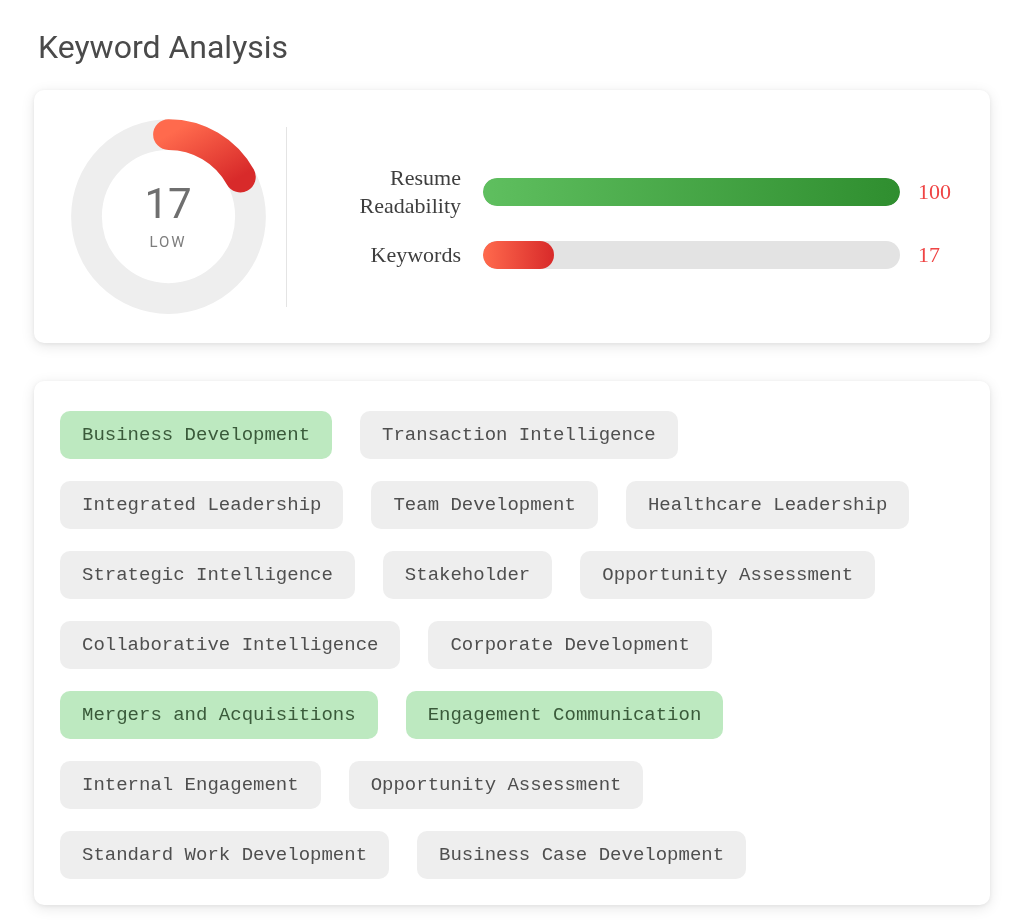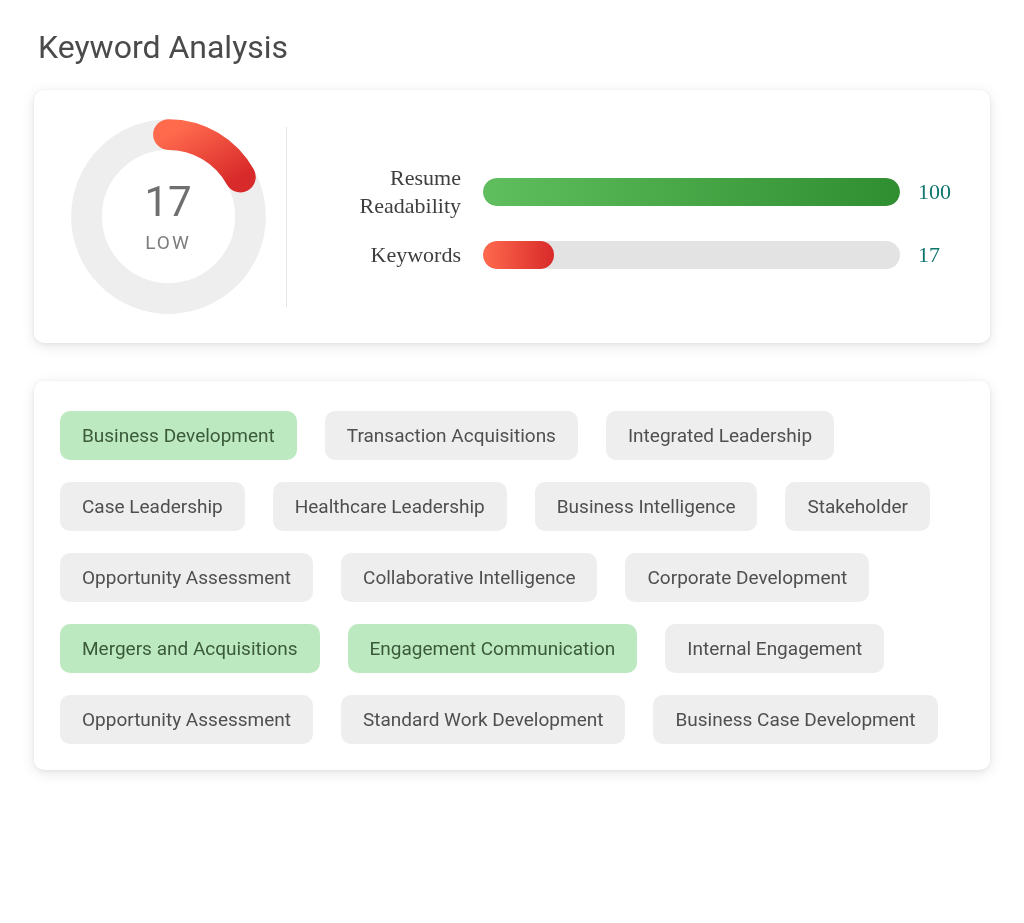--- a/index.html
+++ b/index.html
@@ -46,21 +46,21 @@
     top: 50%; left: 50%;
     transform: translate(-50%,-50%);
     text-align: center;
   }
   .gauge-value {
     font-size: 42px;
     color: #6f6f6f;
     line-height: 1;
   }
   .gauge-label {
-    font-size: 19px;
+    font-size: 15px;
     letter-spacing: 2px;
     color: #7d7d7d;
     margin-top: 8px;
   }
   .divider {
     width: 1px;
     height: 180px;
     background: #e4e4e4;
     margin: 0 8px 0 8px;
   }
@@ -93,39 +93,40 @@
   .bar-fill {
     position: absolute;
     left: 0; top: 0; bottom: 0;
     border-radius: 14px;
   }
   .bar-value {
     width: 60px;
     text-align: left;
     padding-left: 18px;
     font-size: 22px;
-    color: #0f766e;
+    color: #ef4444;
   }
   .keywords-card {
     padding: 30px 26px 26px 26px;
   }
   .kw-wrap {
     display: flex;
     flex-wrap: wrap;
     gap: 22px 28px;
   }
   .kw-chip {
     display: inline-flex;
     align-items: center;
     padding: 13px 22px;
     border-radius: 10px;
     font-size: 19px;
     color: #4f4f4f;
     background: #eeeeee;
     white-space: nowrap;
+    font-family: Liberation Mono, monospace;
   }
   .kw-chip.matched {
     background: #bde9c0;
     color: #3a5a3a;
   }
 </style>
 </head>
 <body>
 
 <div class="page">
@@ -165,25 +166,25 @@
             <div class="bar-fill" style="width: 17%; background: linear-gradient(90deg, rgb(255, 106, 77) 0%, rgb(216, 42, 42) 100%);"></div>
           </div>
           <div class="bar-value">17</div>
         </div>
       </div>
   </div>
 
   <div class="card keywords-card">
     <div class="kw-wrap" id="kwwrap">
         <span class="kw-chip matched">Business Development</span>
-        <span class="kw-chip">Transaction Acquisitions</span>
+        <span class="kw-chip">Transaction Intelligence</span>
         <span class="kw-chip">Integrated Leadership</span>
-        <span class="kw-chip">Case Leadership</span>
+        <span class="kw-chip">Team Development</span>
         <span class="kw-chip">Healthcare Leadership</span>
-        <span class="kw-chip">Business Intelligence</span>
+        <span class="kw-chip">Strategic Intelligence</span>
         <span class="kw-chip">Stakeholder</span>
         <span class="kw-chip">Opportunity Assessment</span>
         <span class="kw-chip">Collaborative Intelligence</span>
         <span class="kw-chip">Corporate Development</span>
         <span class="kw-chip matched">Mergers and Acquisitions</span>
         <span class="kw-chip matched">Engagement Communication</span>
         <span class="kw-chip">Internal Engagement</span>
         <span class="kw-chip">Opportunity Assessment</span>
         <span class="kw-chip">Standard Work Development</span>
         <span class="kw-chip">Business Case Development</span>

